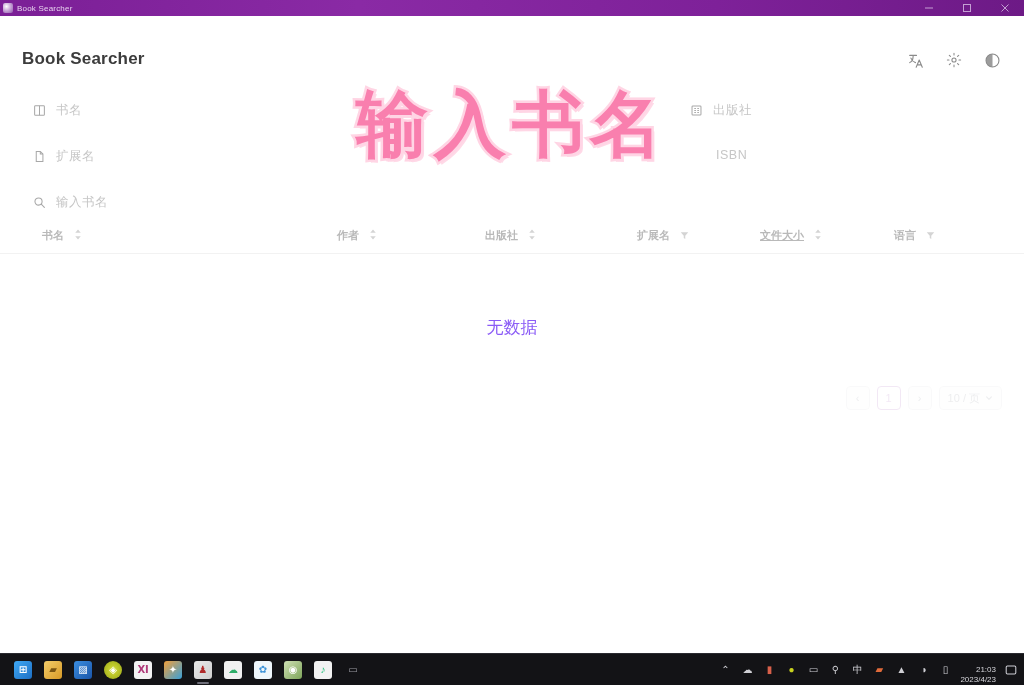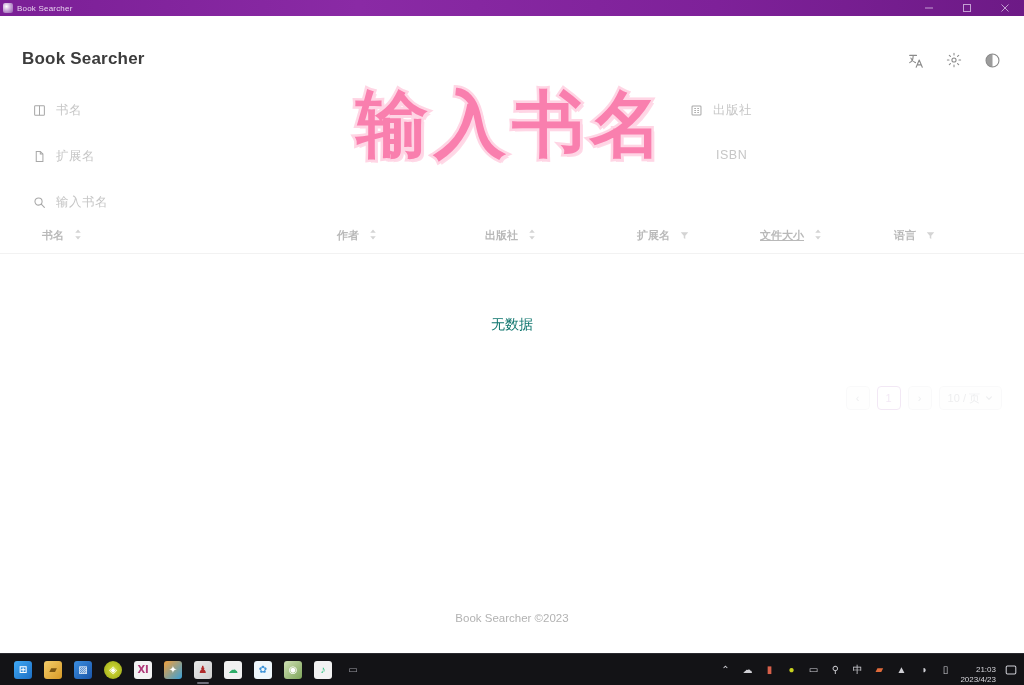--- a/index.html
+++ b/index.html
@@ -144,21 +144,21 @@
   #th-0 { left: 42px; }
   #th-1 { left: 337px; }
   #th-2 { left: 485px; }
   #th-3 { left: 637px; }
   #th-4 { left: 760px; text-decoration: underline; }
   #th-5 { left: 894px; }
 
   #empty-row {
     position: absolute; left: 0; top: 98px;
     width: 1024px; text-align: center;
-    font-size: 14px; color: #0f766e;
+    font-size: 17px; color: #8b5cf6;
     filter: blur(.6px);
   }
 
   
   #pagination {
     position: absolute; right: 22px; top: 370px;
     display: flex; align-items: center; gap: 7px;
     opacity: .10;
   }
   #pagination .pg-btn {
@@ -406,21 +406,20 @@
       <div class="pg-sel">
         <span>10 / 页</span>
         <span>
           <svg width="8" height="8" viewBox="0 0 10 10" fill="none" stroke="currentColor" stroke-width="1.3">
               <path d="M2 3.5 5 6.8 8 3.5" stroke-linecap="round" stroke-linejoin="round"></path>
             </svg>
         </span>
       </div>
     </div>
 
-    <div id="footer">Book Searcher ©2023</div>
 
   </div>
 
   <div id="taskbar">
     <div id="taskbar-left">
 
       <div class="tb-app">
         <span class="glyph" style="background:linear-gradient(135deg,#3fa9f5,#1d6fc4);">⊞</span>
       </div>
       <div class="tb-app">

